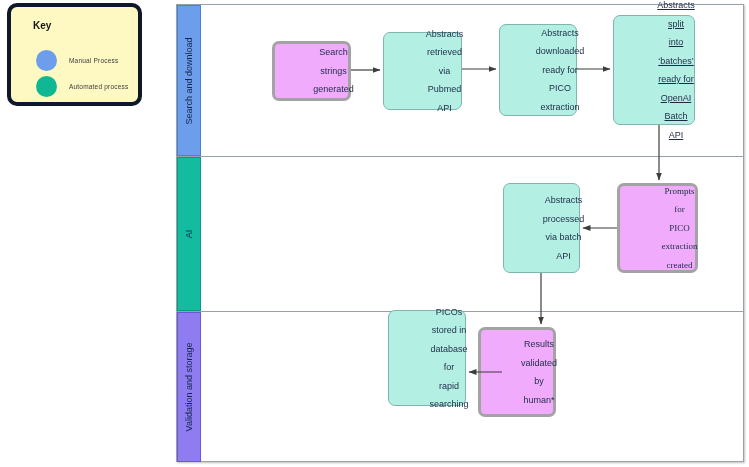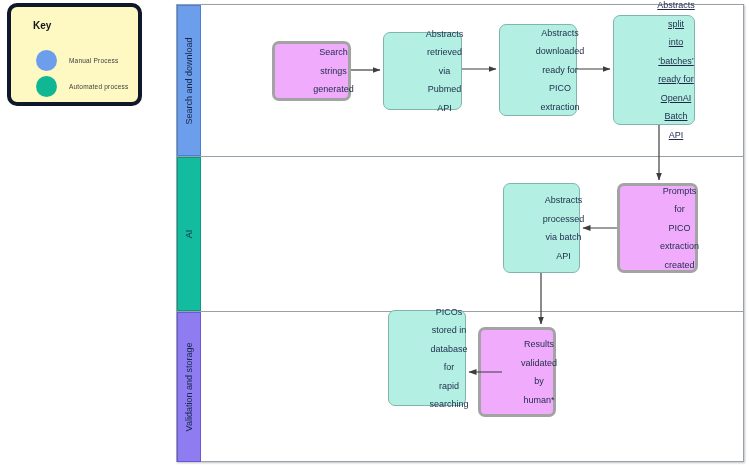--- a/index.html
+++ b/index.html
@@ -70,21 +70,21 @@
     color: #1e2b48;
     padding-left: 44px;
   }
   .node.manual { background: #f0abfc; border: 3px solid #a3a3a3; }
   .node.auto   { background: #B3F0E3; border: 1px solid #7fb5ac; }
 
   .n-search     { left: 272px; top: 41px;  width: 79px; height: 60px;  }
   .n-retrieved  { left: 383px; top: 32px;  width: 79px; height: 78px;  }
   .n-downloaded { left: 499px; top: 24px;  width: 78px; height: 92px;  }
   .n-split      { left: 613px; top: 15px;  width: 82px; height: 110px; text-decoration: underline; }
-  .n-prompts    { left: 617px; top: 183px; width: 81px; height: 90px;  }
+  .n-prompts    { left: 617px; top: 183px; width: 81px; height: 90px; font-family: Liberation Serif, serif;  }
   .n-processed  { left: 503px; top: 183px; width: 77px; height: 90px;  }
   .n-stored     { left: 388px; top: 310px; width: 78px; height: 96px;  }
   .n-validated  { left: 478px; top: 327px; width: 78px; height: 90px;  }
 
   
   .arrows {
     position: absolute; left: 0; top: 0;
     width: 749px; height: 467px;
     pointer-events: none;
   }

